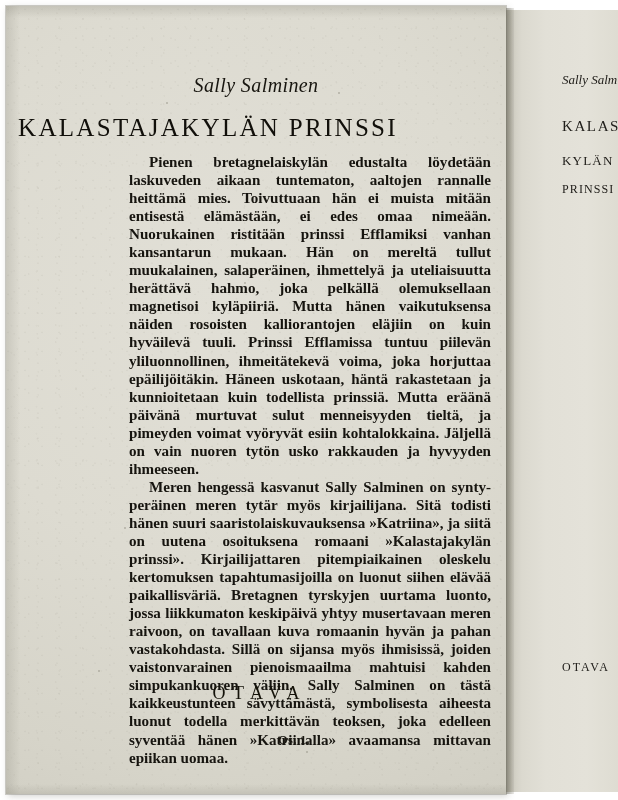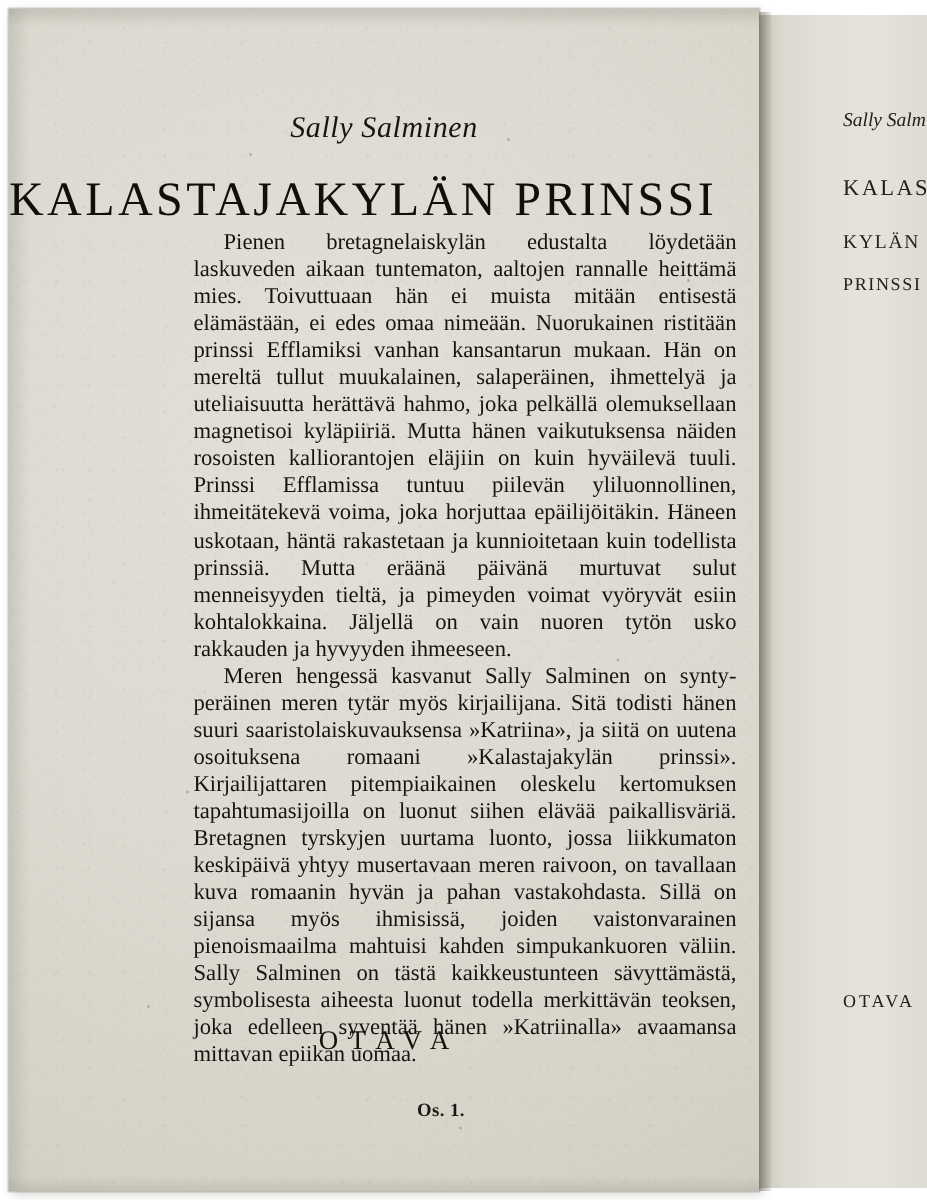--- a/index.html
+++ b/index.html
@@ -151,37 +151,38 @@
     color: #17150f;
     letter-spacing: 0.4px;
   }
 
   .title {
     position: absolute;
     left: 0;
     top: 108px;
     width: 404px;
     text-align: center;
-    font-size: 32px;
+    font-size: 25px;
     color: #110f0a;
     letter-spacing: 2.3px;
     white-space: nowrap;
   }
 
   .body-text {
     position: absolute;
     left: 123px;
     top: 147px;
     width: 362px;
     color: #16140f;
     font-size: 15.1px;
     line-height: 18.05px;
     text-align: justify;
     text-justify: inter-word;
     hyphens: manual;
+    font-weight: bold;
   }
   .body-text p {
     margin: 0;
     text-indent: 20px;
   }
 
   .publisher {
     position: absolute;
     left: 0;
     top: 677px;

